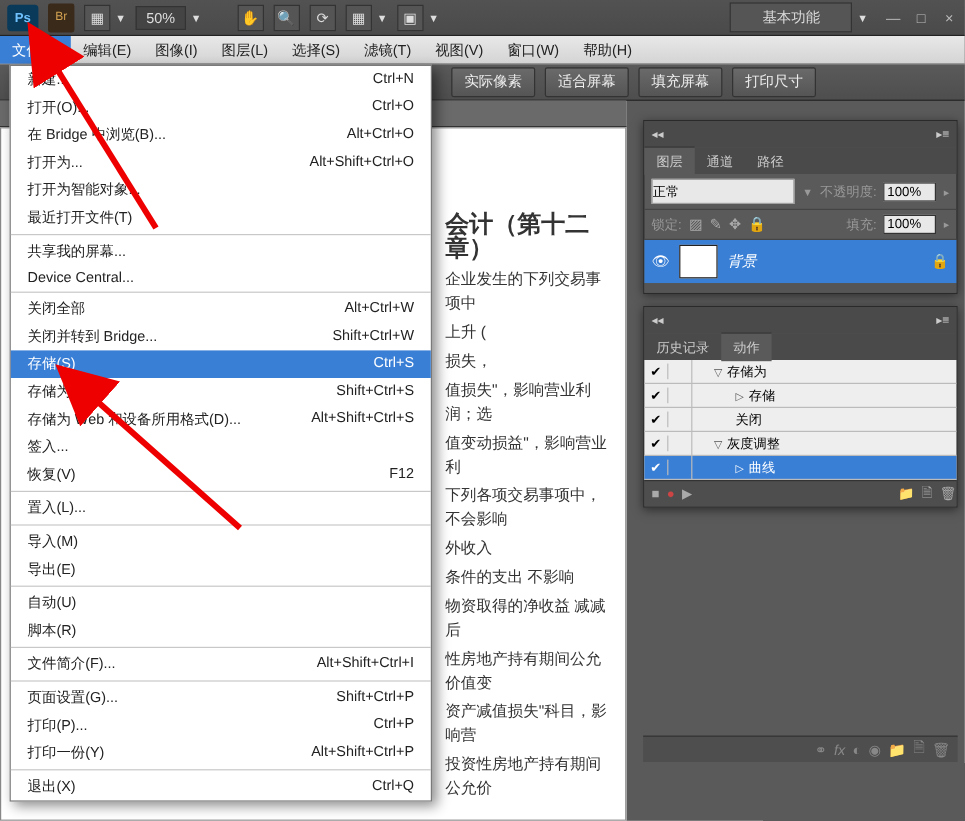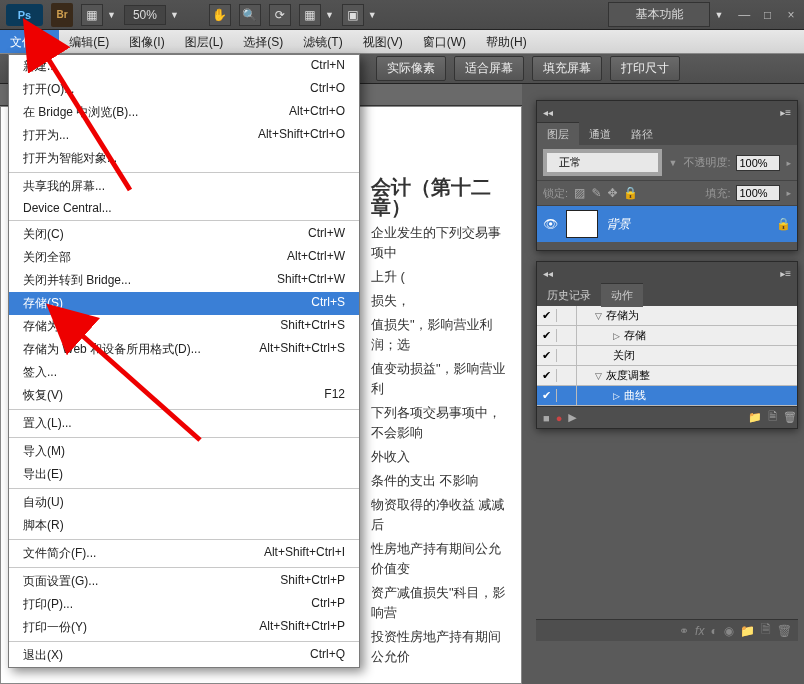--- a/index.html
+++ b/index.html
@@ -1,21 +1,21 @@
 <!DOCTYPE html>
 <html><head>
 <meta charset="utf-8">
 <style>
 * { margin: 0; padding: 0; box-sizing: border-box; font-family: "Microsoft YaHei", Tahoma, sans-serif; }
 body { background: #5a5a5a; width: 804px; height: 684px; position: relative; overflow: hidden; font-size: 12px; }
 
 
 .app-bar { height: 30px; background: linear-gradient(#525252,#4a4a4a); display: flex; align-items: center; padding: 0 6px; gap: 8px; border-bottom: 1px solid #222; }
-.app-bar .ps-icon { width: 37px; height: 22px; background: #0a3a5a; color: #6ec2ff; font-weight: bold; display: flex; align-items: center; justify-content: center; border-radius: 3px; font-size: 11px; }
-.app-bar .br-icon { width: 22px; height: 24px; background: #3a2a1a; color: #d0a050; font-weight: bold; display: flex; align-items: center; justify-content: center; border-radius: 2px; font-size: 10px; }
+.app-bar .ps-icon { width: 26px; height: 22px; background: #0a3a5a; color: #6ec2ff; font-weight: bold; display: flex; align-items: center; justify-content: center; border-radius: 3px; font-size: 11px; }
+.app-bar .br-icon { width: 22px; height: 24px; background: #3a2a1a; color: #d0a050; font-weight: normal; display: flex; align-items: center; justify-content: center; border-radius: 2px; font-size: 10px; }
 .app-bar .tool-btn { width: 22px; height: 22px; background: #555; border: 1px solid #333; display: flex; align-items: center; justify-content: center; color: #ddd; }
 .app-bar .pct { color: #ddd; padding: 2px 8px; background: #444; border: 1px solid #333; }
 .app-bar .dd { color: #ddd; font-size: 9px; margin-left: -4px; }
 .app-bar .spacer { flex: 1; }
 .app-bar .label { color: #ddd; background: #555; padding: 3px 26px; border: 1px solid #333; }
 .win-btns span { display: inline-block; width: 14px; text-align: center; color: #bbb; margin-left: 6px; }
 
 
 .menu-bar { height: 24px; background: linear-gradient(#e8e8e8,#d4d4d4); display: flex; align-items: stretch; border-bottom: 1px solid #888; }
 .menu-bar .item { padding: 4px 10px; color: #222; cursor: default; }
@@ -40,21 +40,21 @@
 
 
 .panels { position: absolute; top: 100px; right: 6px; width: 262px; z-index: 50; }
 .panel { background: #5a5a5a; border: 1px solid #2a2a2a; margin-bottom: 10px; box-shadow: 0 2px 8px rgba(0,0,0,.5); }
 .panel-tabs { height: 22px; background: #4a4a4a; display: flex; align-items: center; }
 .panel-tabs .tab { padding: 4px 10px; color: #ccc; font-size: 11px; }
 .panel-tabs .tab.active { background: #5a5a5a; border-top: 1px solid #333; }
 .panel-tabs .menu-icon { margin-left: auto; padding-right: 6px; color: #ccc; font-size: 10px; }
 .panel-tabs .dline { color:#ccc; padding-left:6px; font-size:10px; }
 .panel-row { display: flex; align-items: center; gap: 6px; padding: 4px 6px; border-bottom: 1px solid #444; }
-.panel-row select, .panel-row .fake-select { flex: 1; background: #e8e8e8; border: 4px solid #a3a3a3; padding: 2px 12px; font-size: 11px; }
+.panel-row select, .panel-row .fake-select { flex: 1; background: #e8e8e8; border: 1px solid #a3a3a3; padding: 2px 0; font-size: 11px; }
 .panel-row .lbl { color: #999; font-size: 11px; }
 .panel-row .numbox { width: 44px; background: #e8e8e8; border: 1px solid #333; padding: 1px 2px; font-size: 11px; }
 .panel-row .lock-icons { display: flex; gap: 6px; color: #aaa; }
 
 .layer-row { display: flex; align-items: center; background: #3a7fd6; padding: 4px 6px; gap: 8px; }
 .layer-row .eye { color: #fff; }
 .layer-row .thumb { width: 32px; height: 28px; background: #fff; border: 1px solid #222; }
 .layer-row .name { color: #fff; font-size: 12px; font-style: italic; }
 .layer-row .lock { margin-left: auto; color: #fff; }
 
@@ -162,32 +162,31 @@
       <span>在 Bridge 中浏览(B)...</span>
       <span>Alt+Ctrl+O</span>
     </div>
     <div class="row">
       <span>打开为...</span>
       <span>Alt+Shift+Ctrl+O</span>
     </div>
     <div class="row">
       <span>打开为智能对象...</span>
     </div>
+    <div class="row">
+      <span>最近打开文件(T)</span>
+    </div>
     <div class="sep"></div>
     <div class="row">
       <span>共享我的屏幕...</span>
     </div>
     <div class="row">
       <span>Device Central...</span>
     </div>
     <div class="sep"></div>
-    <div class="row">
-      <span>关闭(C)</span>
-      <span>Ctrl+W</span>
-    </div>
     <div class="row">
       <span>关闭全部</span>
       <span>Alt+Ctrl+W</span>
     </div>
     <div class="row">
       <span>关闭并转到 Bridge...</span>
       <span>Shift+Ctrl+W</span>
     </div>
     <div class="row sel">
       <span>存储(S)</span>

